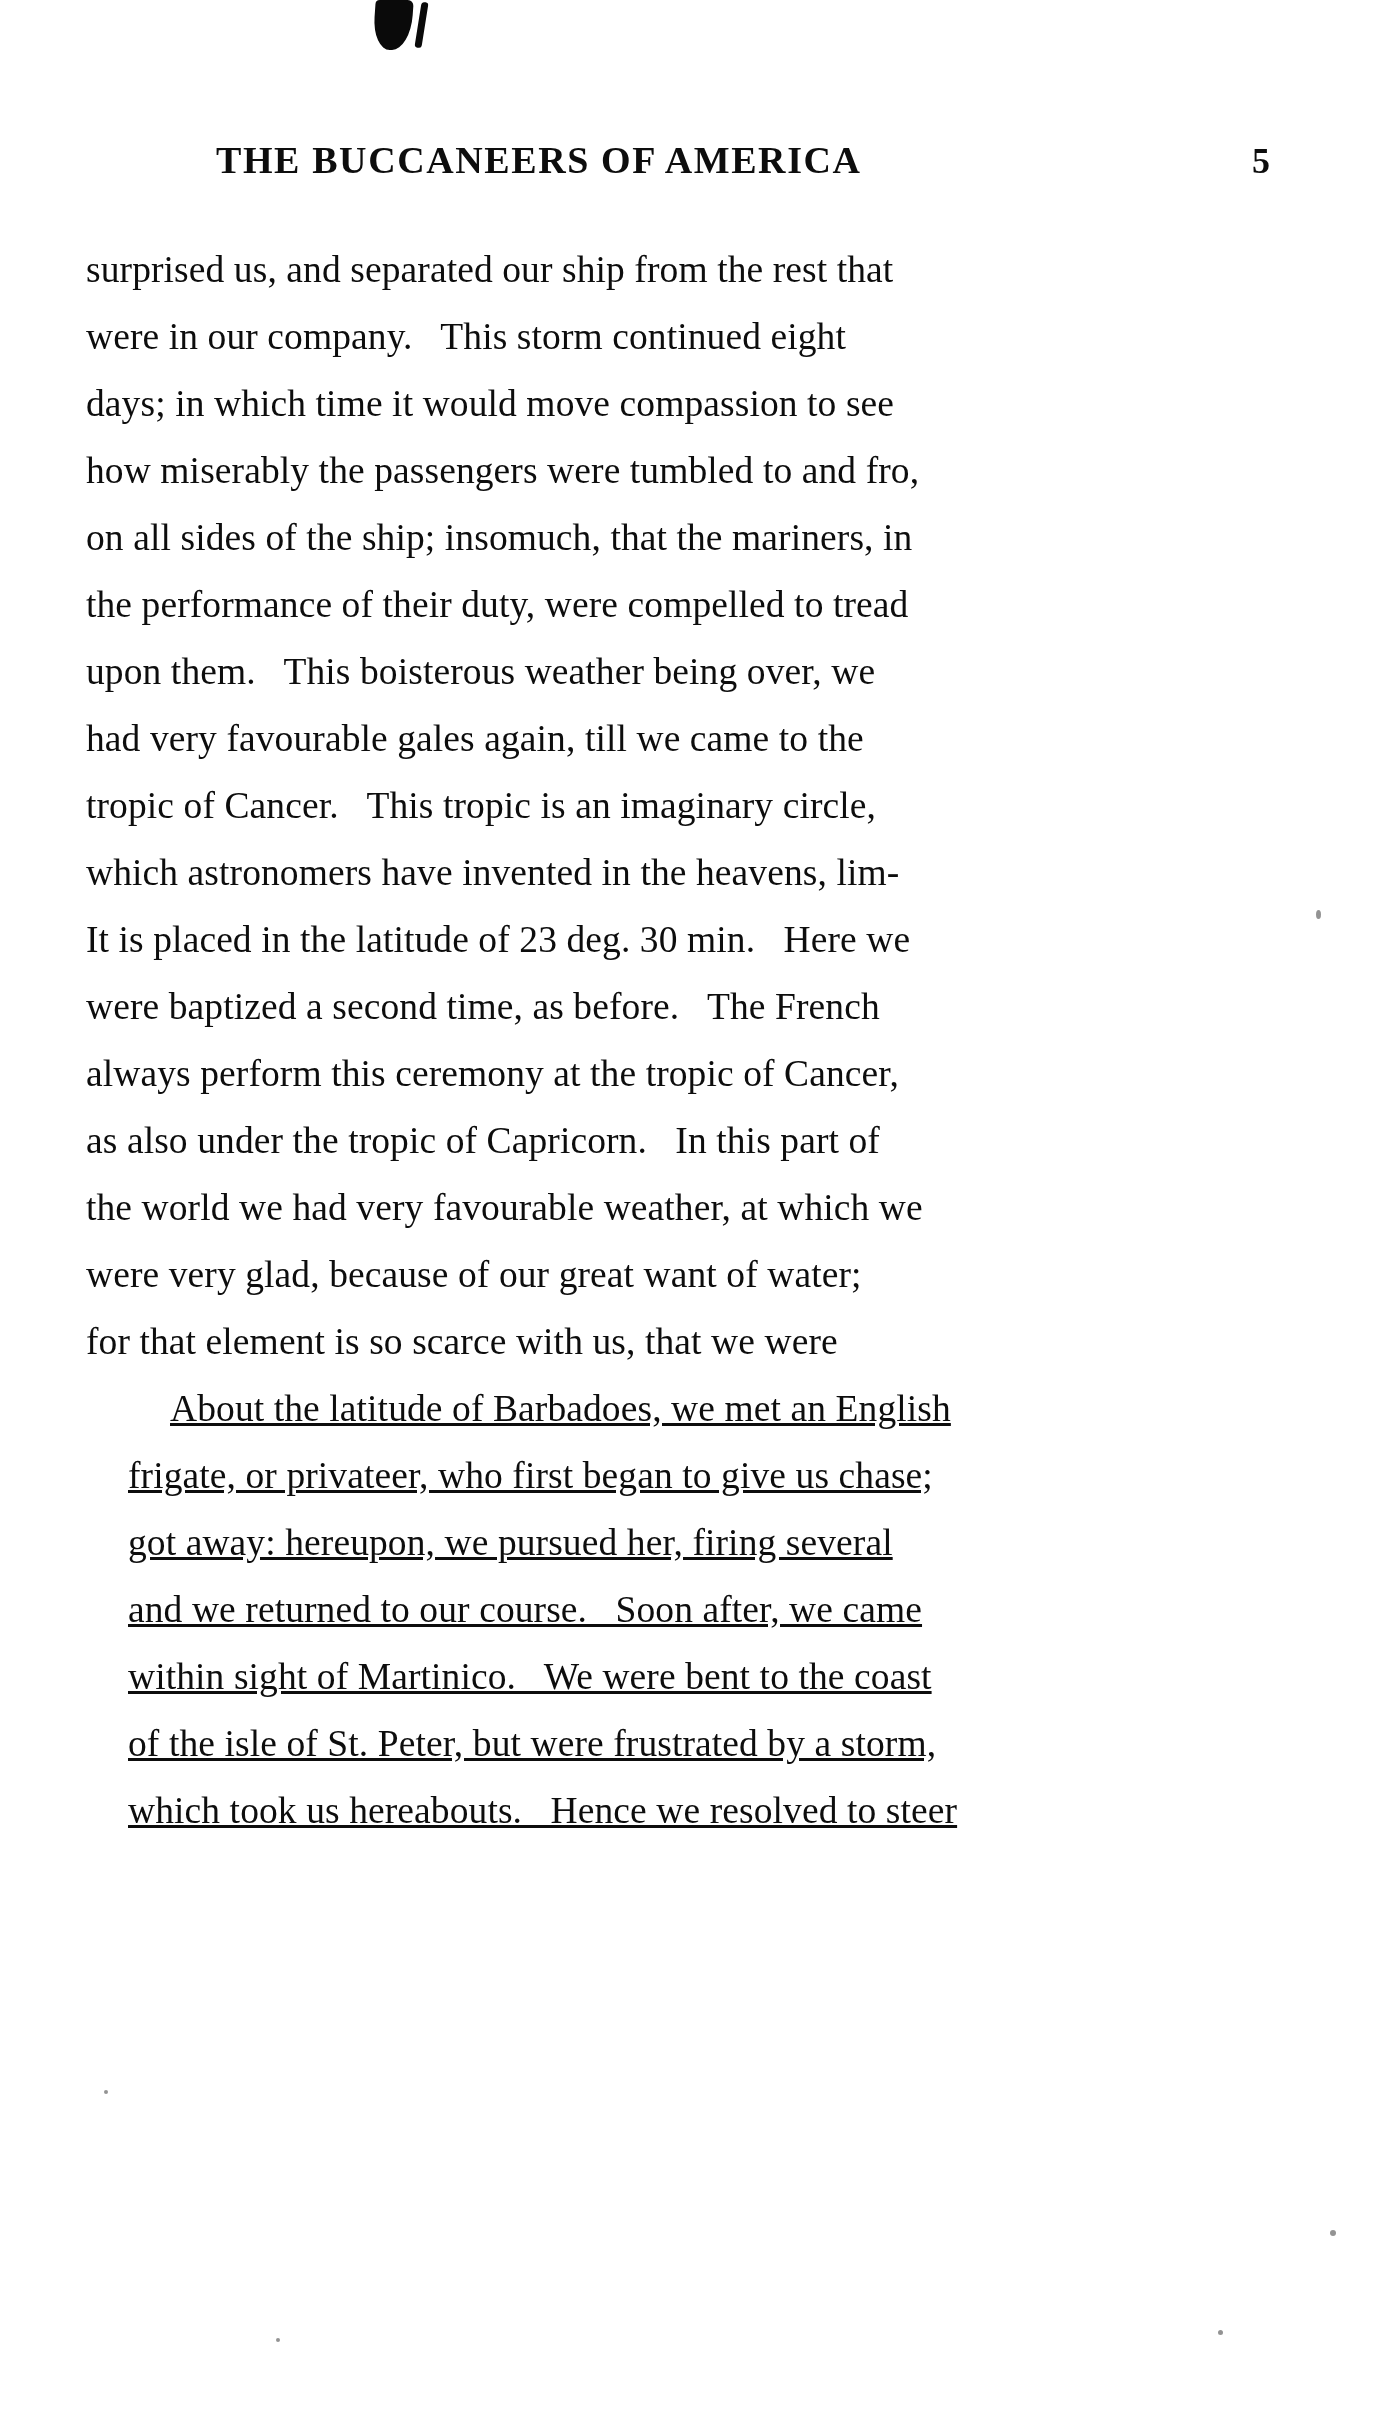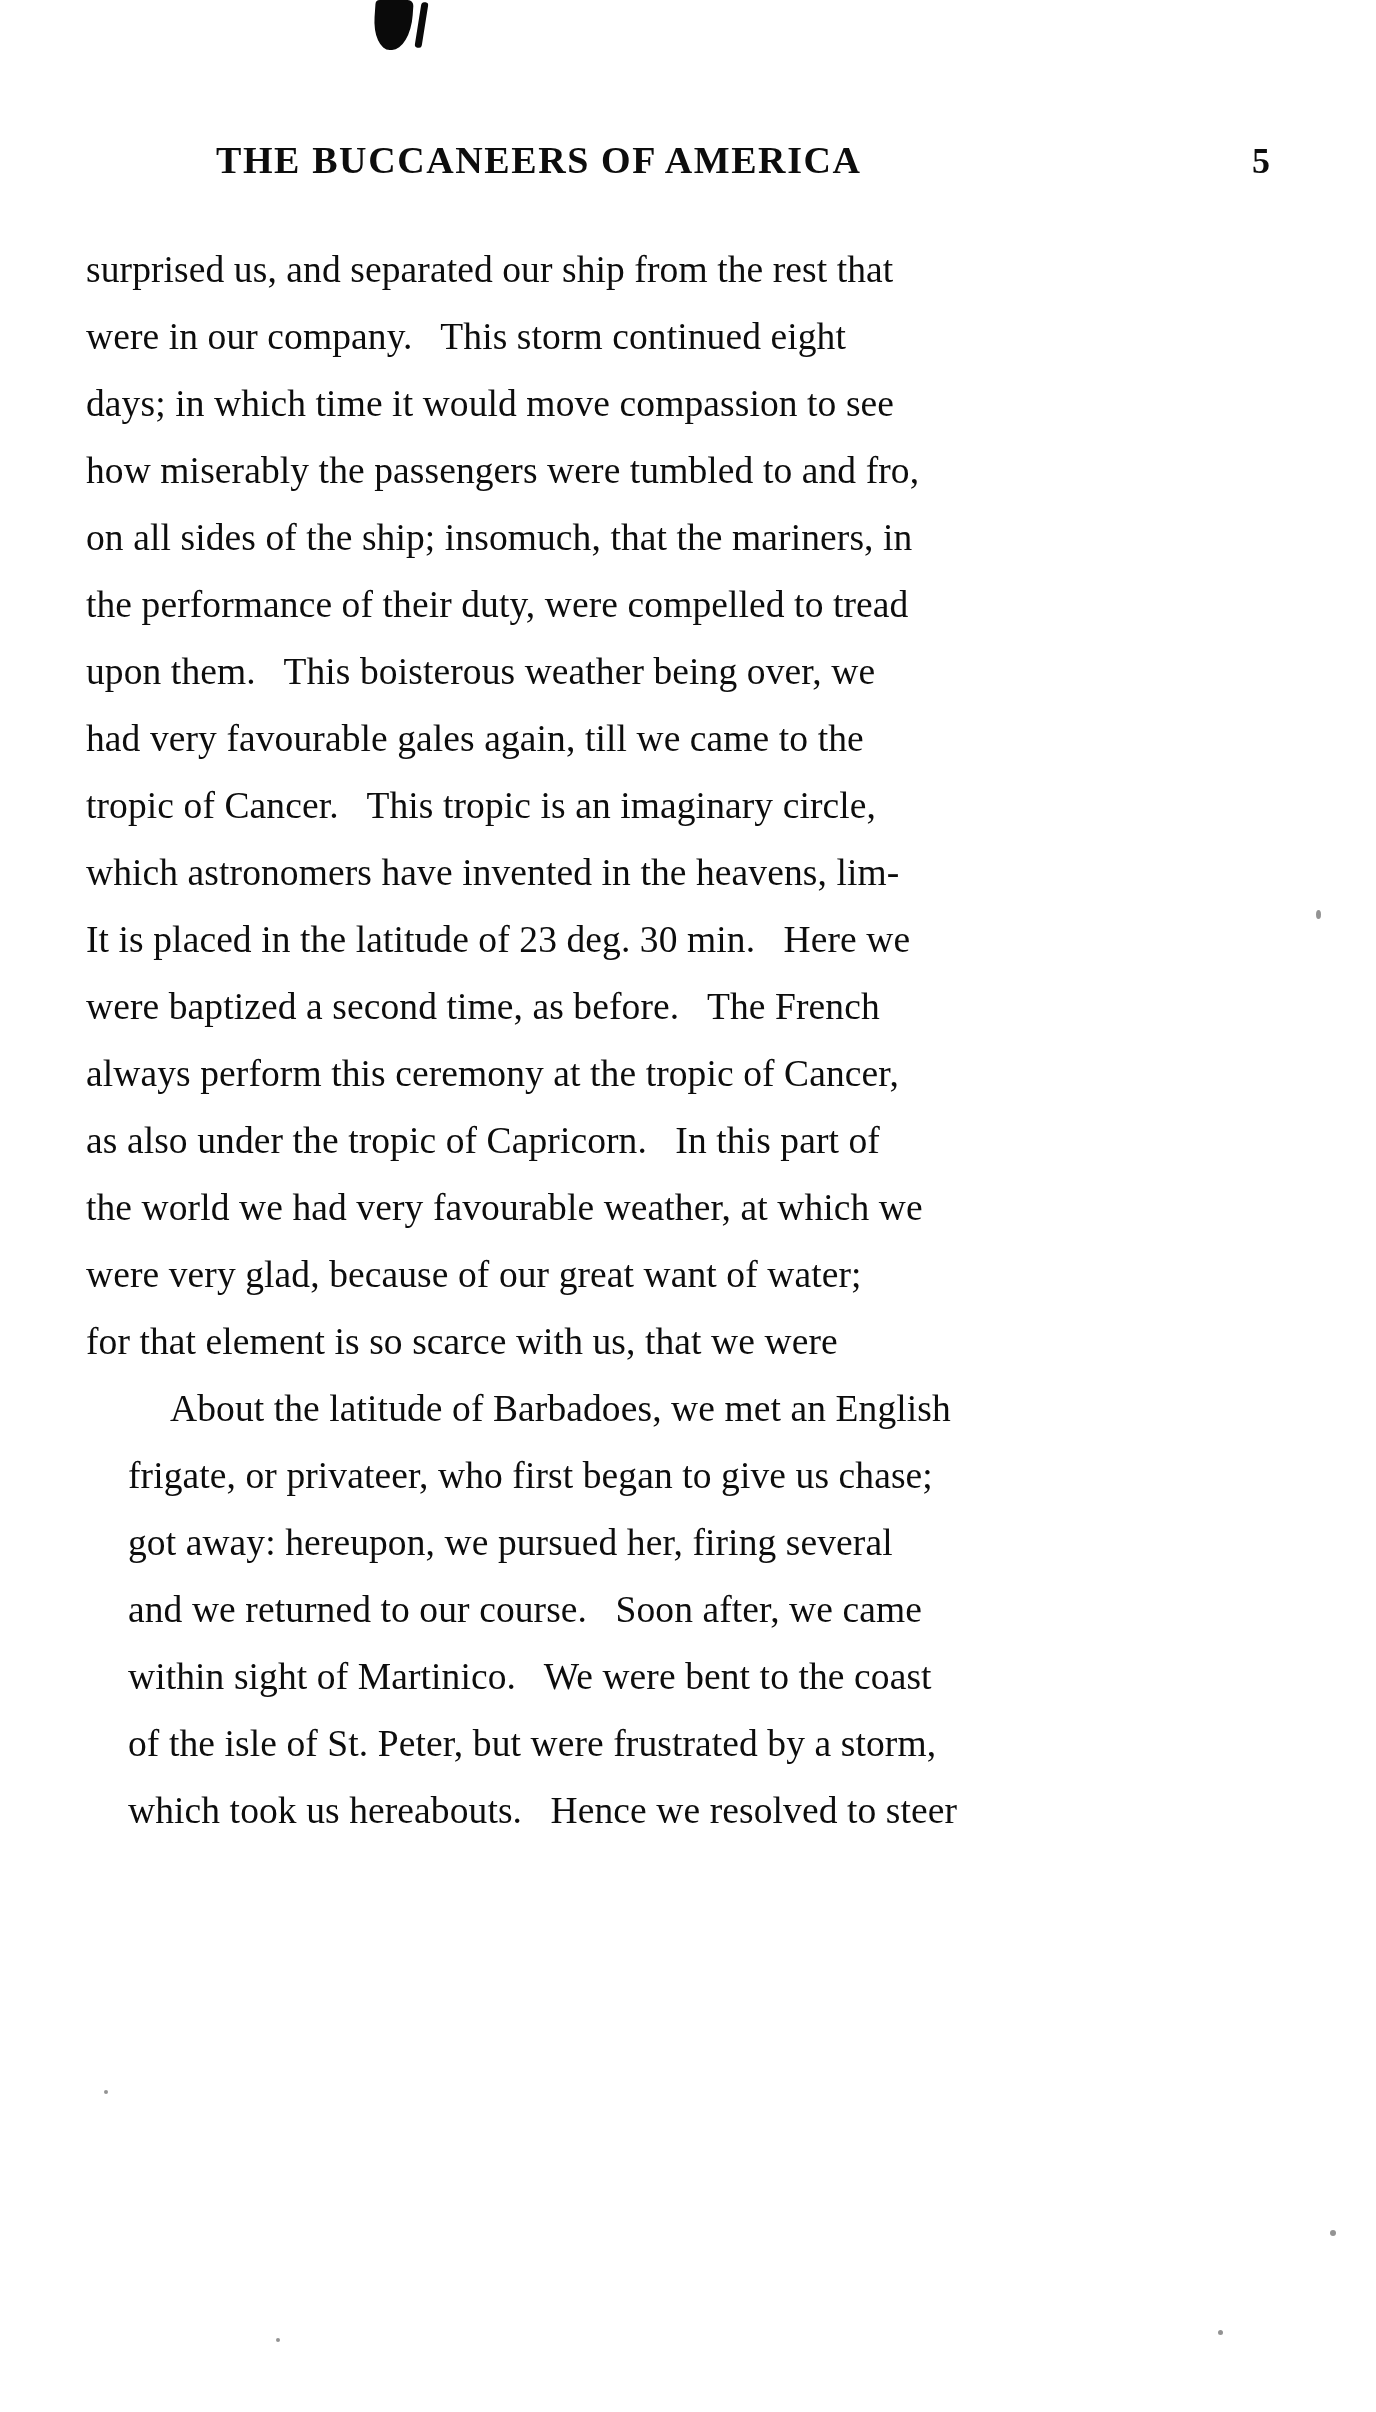--- a/index.html
+++ b/index.html
@@ -86,20 +86,21 @@
   .para {
     font-size: 37.5px;
     line-height: 67px;
     text-align: justify;
     text-justify: inter-word;
     margin: 0;
     letter-spacing: 0.1px;
   }
   .para.indent {
     text-indent: 42px;
+    text-decoration: underline;
   }
   .para .line {
     display: block;
     white-space: nowrap;
   }
   .para .line.justified {
     display: flex;
     justify-content: flex-start;
   }
   .para .line.justified > span {

